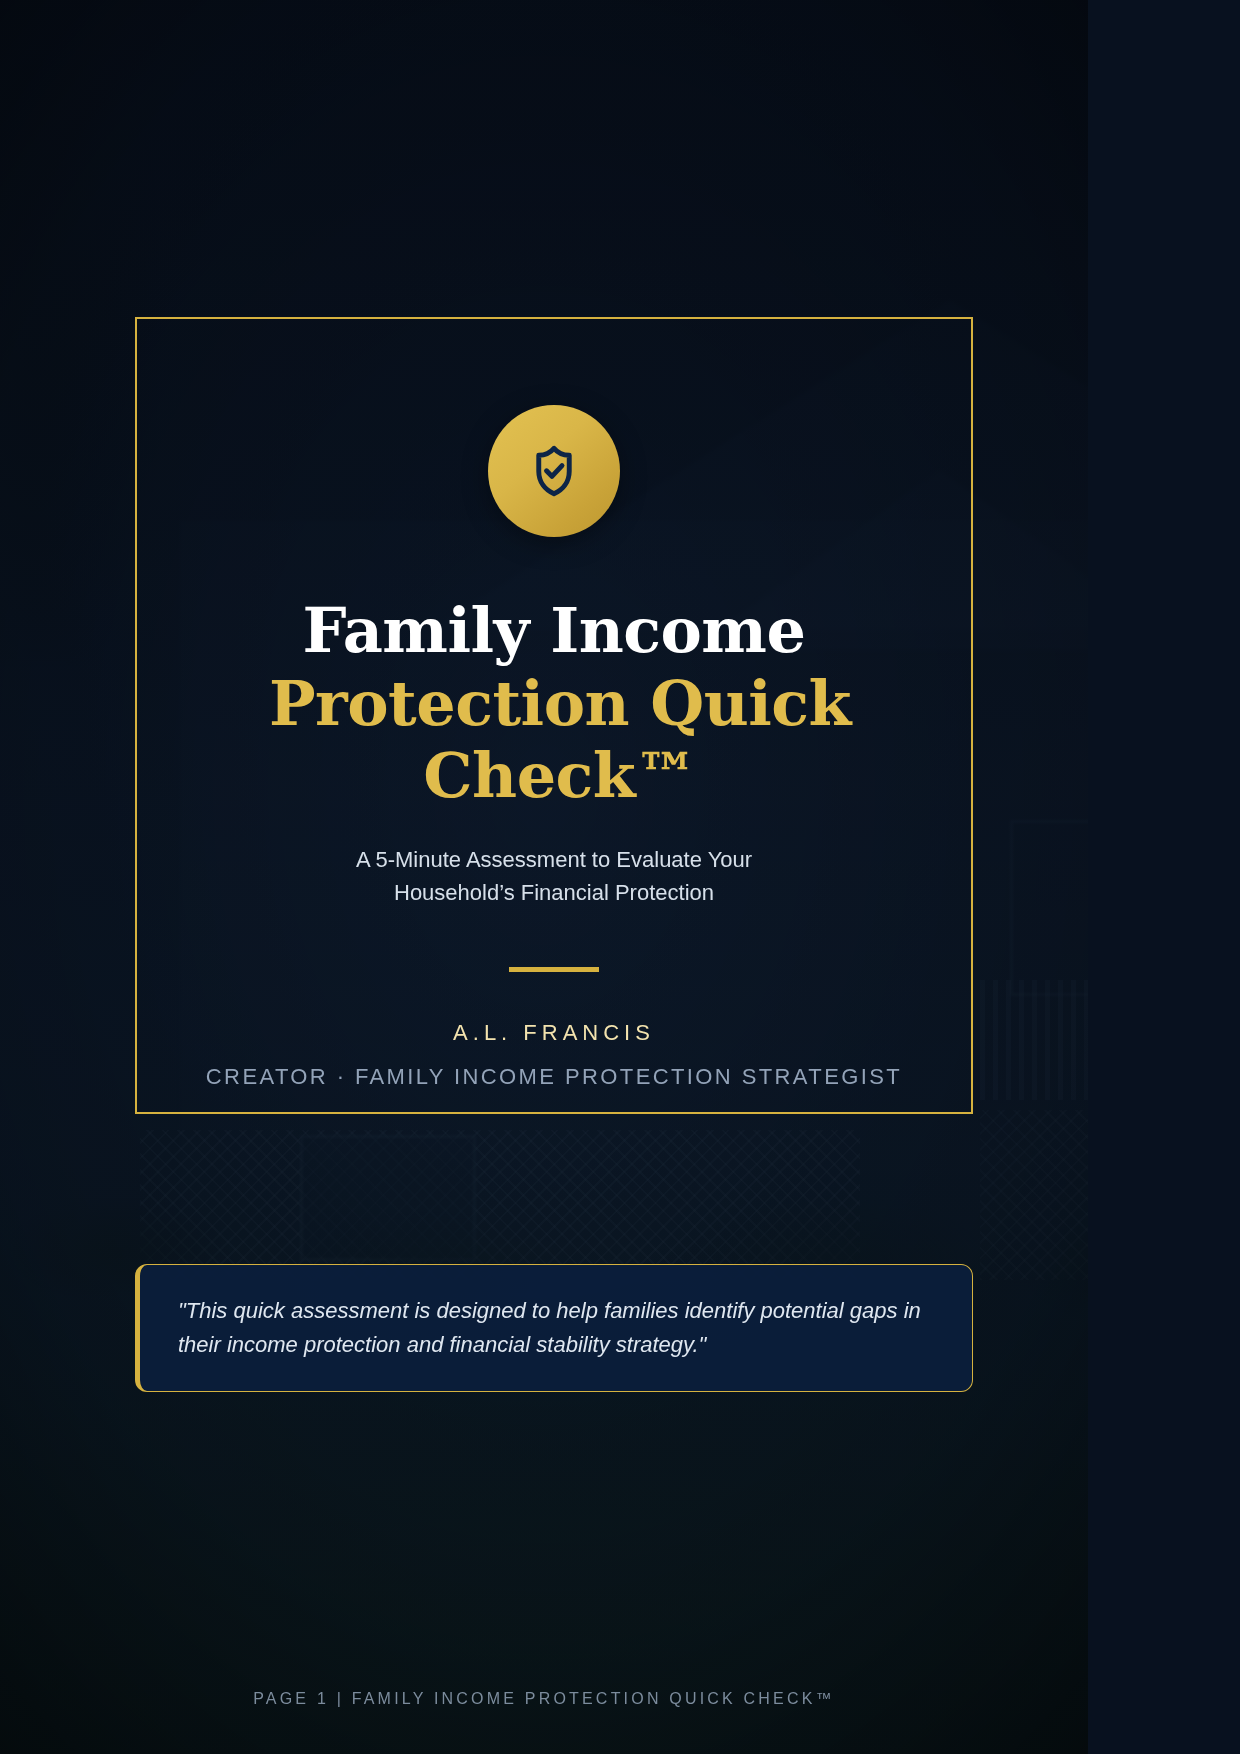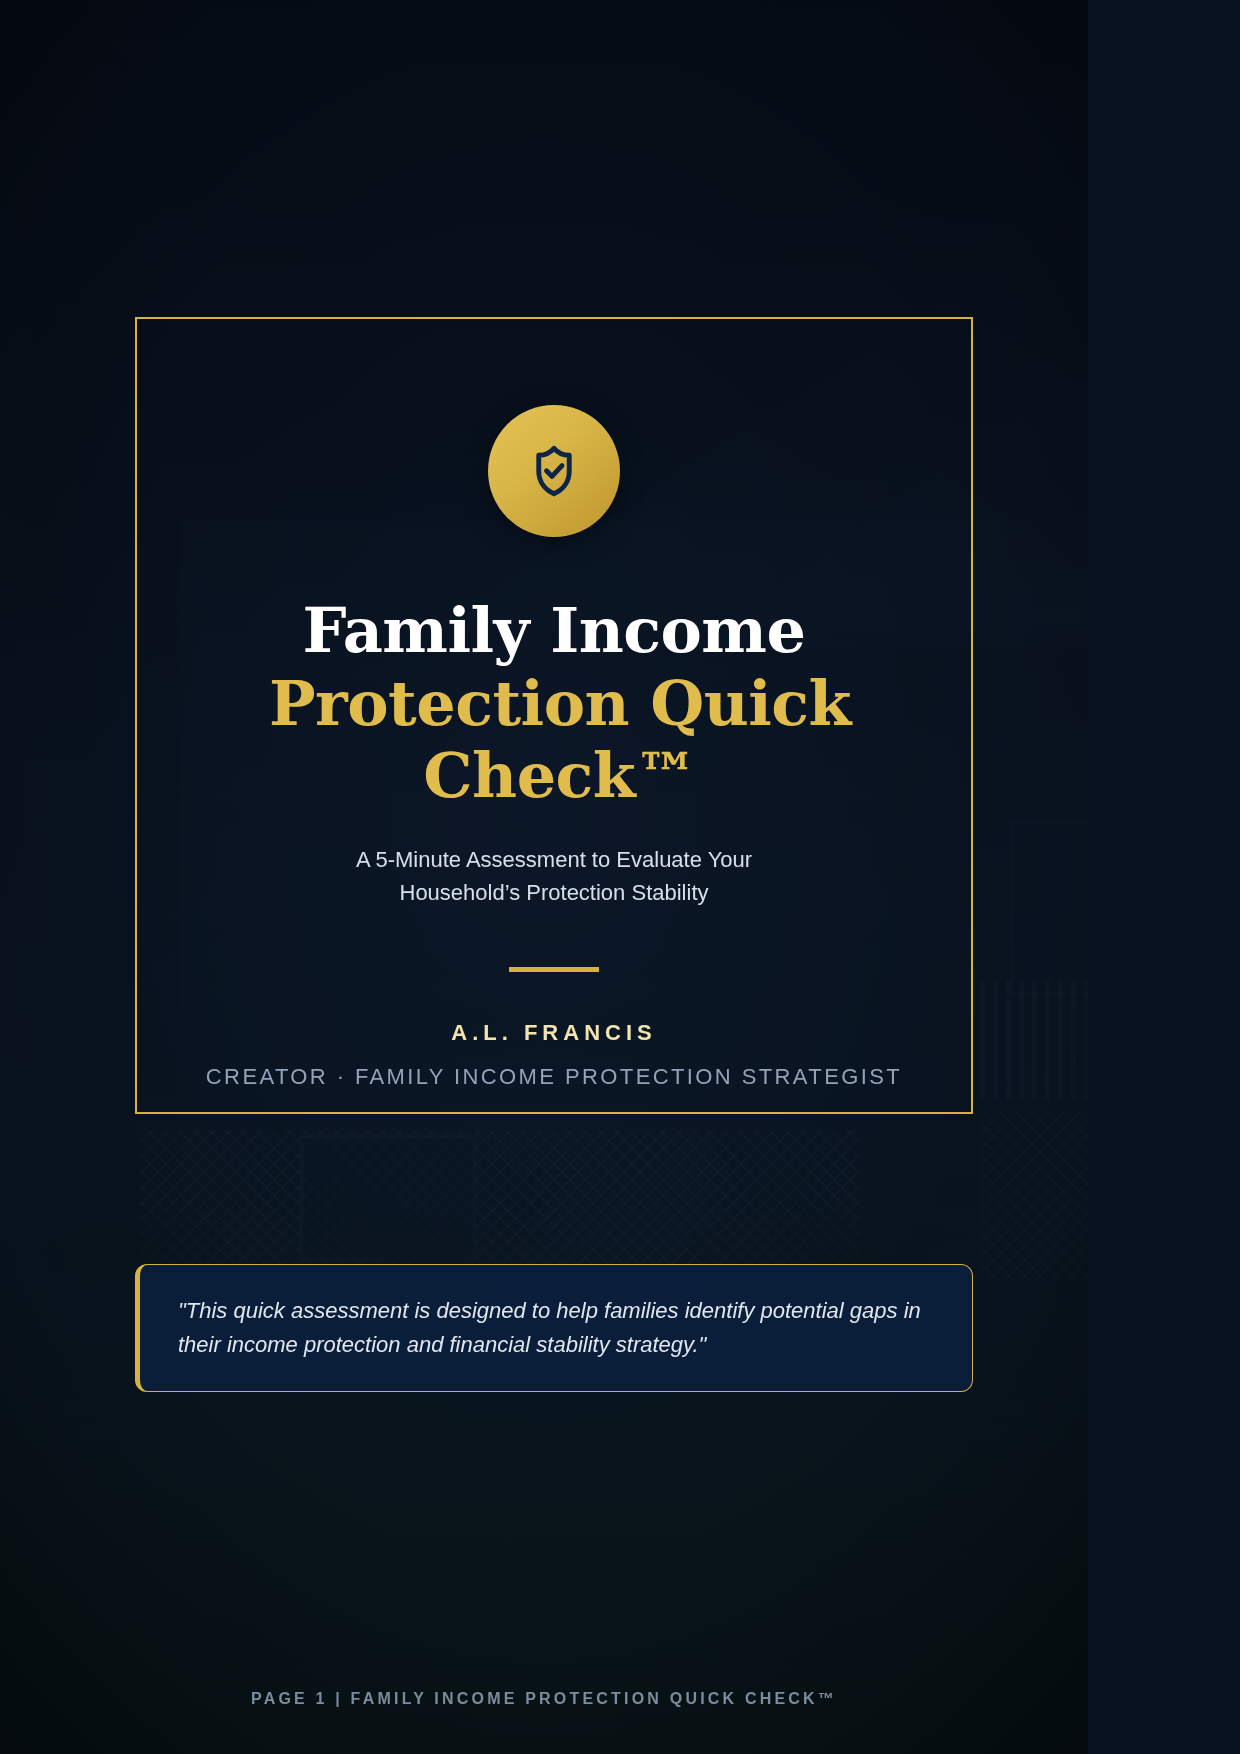--- a/index.html
+++ b/index.html
@@ -198,21 +198,21 @@
     height: 5px;
     background: #d6b23f;
     margin: 58px auto 0;
   }
 
   .author {
     margin-top: 48px;
     text-align: center;
     color: #f3e3ae;
     font-size: 22px;
-    font-weight: 700;
+    font-weight: 400;
     letter-spacing: 5px;
   }
   .author-role {
     margin-top: 18px;
     text-align: center;
     color: #93a3b8;
     font-size: 22px;
     letter-spacing: 2.4px;
     font-weight: 400;
   }
@@ -244,21 +244,21 @@
   
   .footer {
     position: absolute;
     left: 0;
     right: 0;
     top: 1690px;
     text-align: center;
     color: #7c8c9d;
     font-size: 16px;
     letter-spacing: 3.2px;
-    font-weight: 700;
+    font-weight: 400;
   }
 </style>
 </head>
 <body>
 
 <div class="page">
 
   <div class="bg-photo">
     <div class="bg-roof"></div>
     <div class="bg-house"></div>
@@ -285,21 +285,21 @@
       </span>
     </div>
 
     <div class="title-block">
       <div class="title-line1">Family Income</div>
       <div class="title-line2">Protection Quick Check™</div>
     </div>
 
     <div class="subtitle">
       <div>A 5-Minute Assessment to Evaluate Your</div>
-      <div>Household’s Protection Stability</div>
+      <div>Household’s Financial Protection</div>
     </div>
 
     <div class="divider"></div>
 
     <div class="author">A.L. FRANCIS</div>
     <div class="author-role">CREATOR · FAMILY INCOME PROTECTION STRATEGIST</div>
   </div>
 
   <div class="quote-box">
     <div class="quote-text">"This quick assessment is designed to help families identify potential gaps in their income protection and financial stability strategy."</div>

